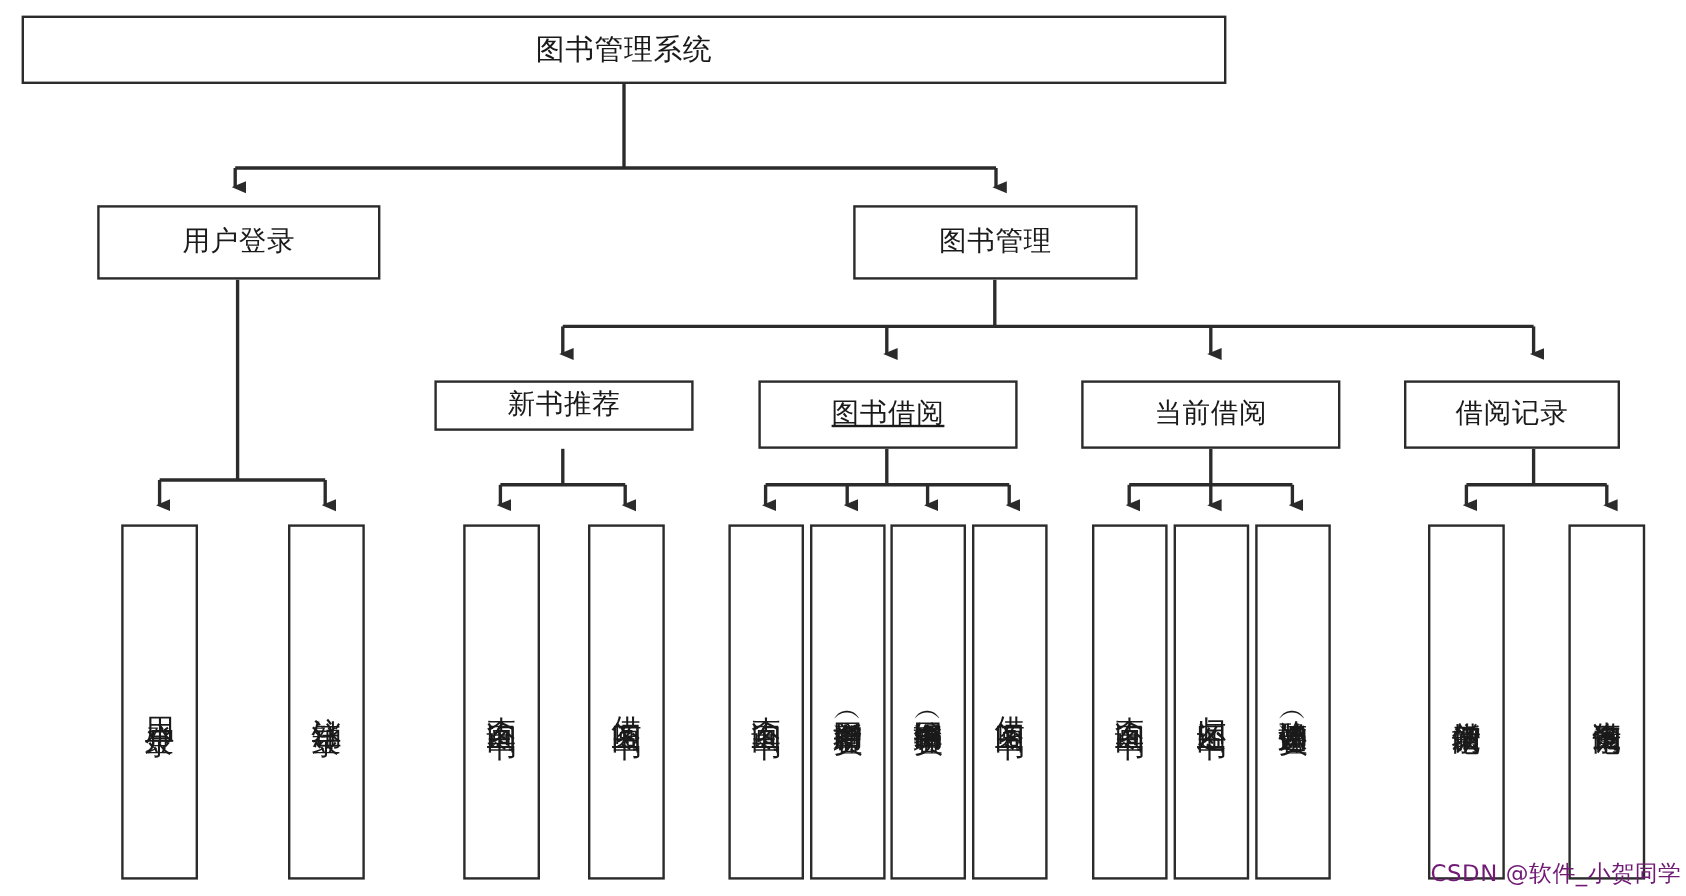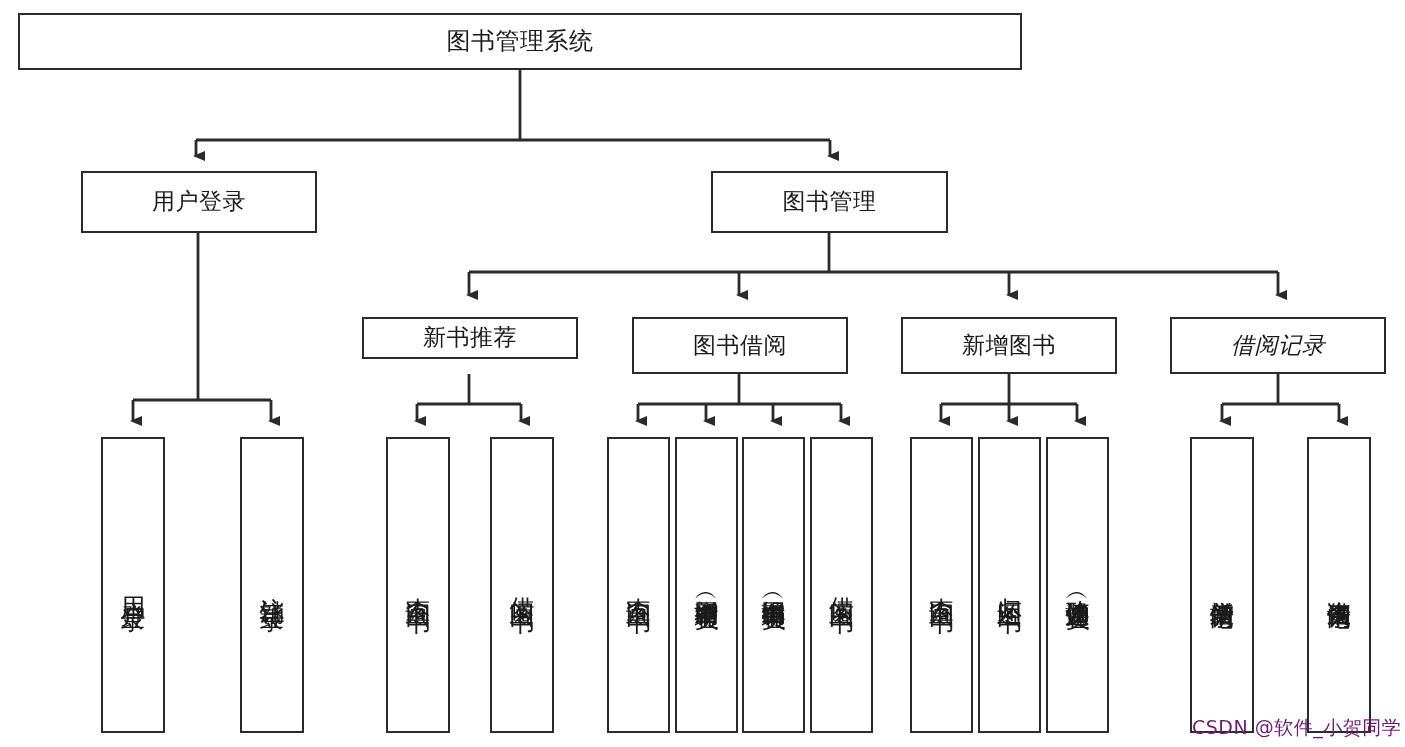--- a/index.html
+++ b/index.html
@@ -133,27 +133,27 @@
   <div class="node horiz" style="left:81px; top:171px; width:236px; height:62px;">
     <span class="label">用户登录</span>
   </div>
   <div class="node horiz" style="left:711px; top:171px; width:237px; height:62px;">
     <span class="label">图书管理</span>
   </div>
 
   <div class="node horiz" style="left:362px; top:317px; width:216px; height:42px;">
     <span class="label">新书推荐</span>
   </div>
-  <div class="node horiz" style="left:632px; top:317px; width:216px; height:57px;">
+  <div class="node horiz" style="left:632px; top:317px; width:216px; height:57px;text-decoration:underline;">
     <span class="label">图书借阅</span>
   </div>
   <div class="node horiz" style="left:901px; top:317px; width:216px; height:57px;">
-    <span class="label">新增图书</span>
-  </div>
-  <div class="node horiz" style="left:1170px; top:317px; width:216px; height:57px;font-style:italic;">
+    <span class="label">当前借阅</span>
+  </div>
+  <div class="node horiz" style="left:1170px; top:317px; width:180px; height:57px;">
     <span class="label">借阅记录</span>
   </div>
 
   <div class="node vert" style="left:101px; top:437px; width:64px; height:296px;">
     <span class="label">用户登录</span>
   </div>
   <div class="node vert" style="left:240px; top:437px; width:64px; height:296px;">
     <span class="label">注销登录</span>
   </div>
 

